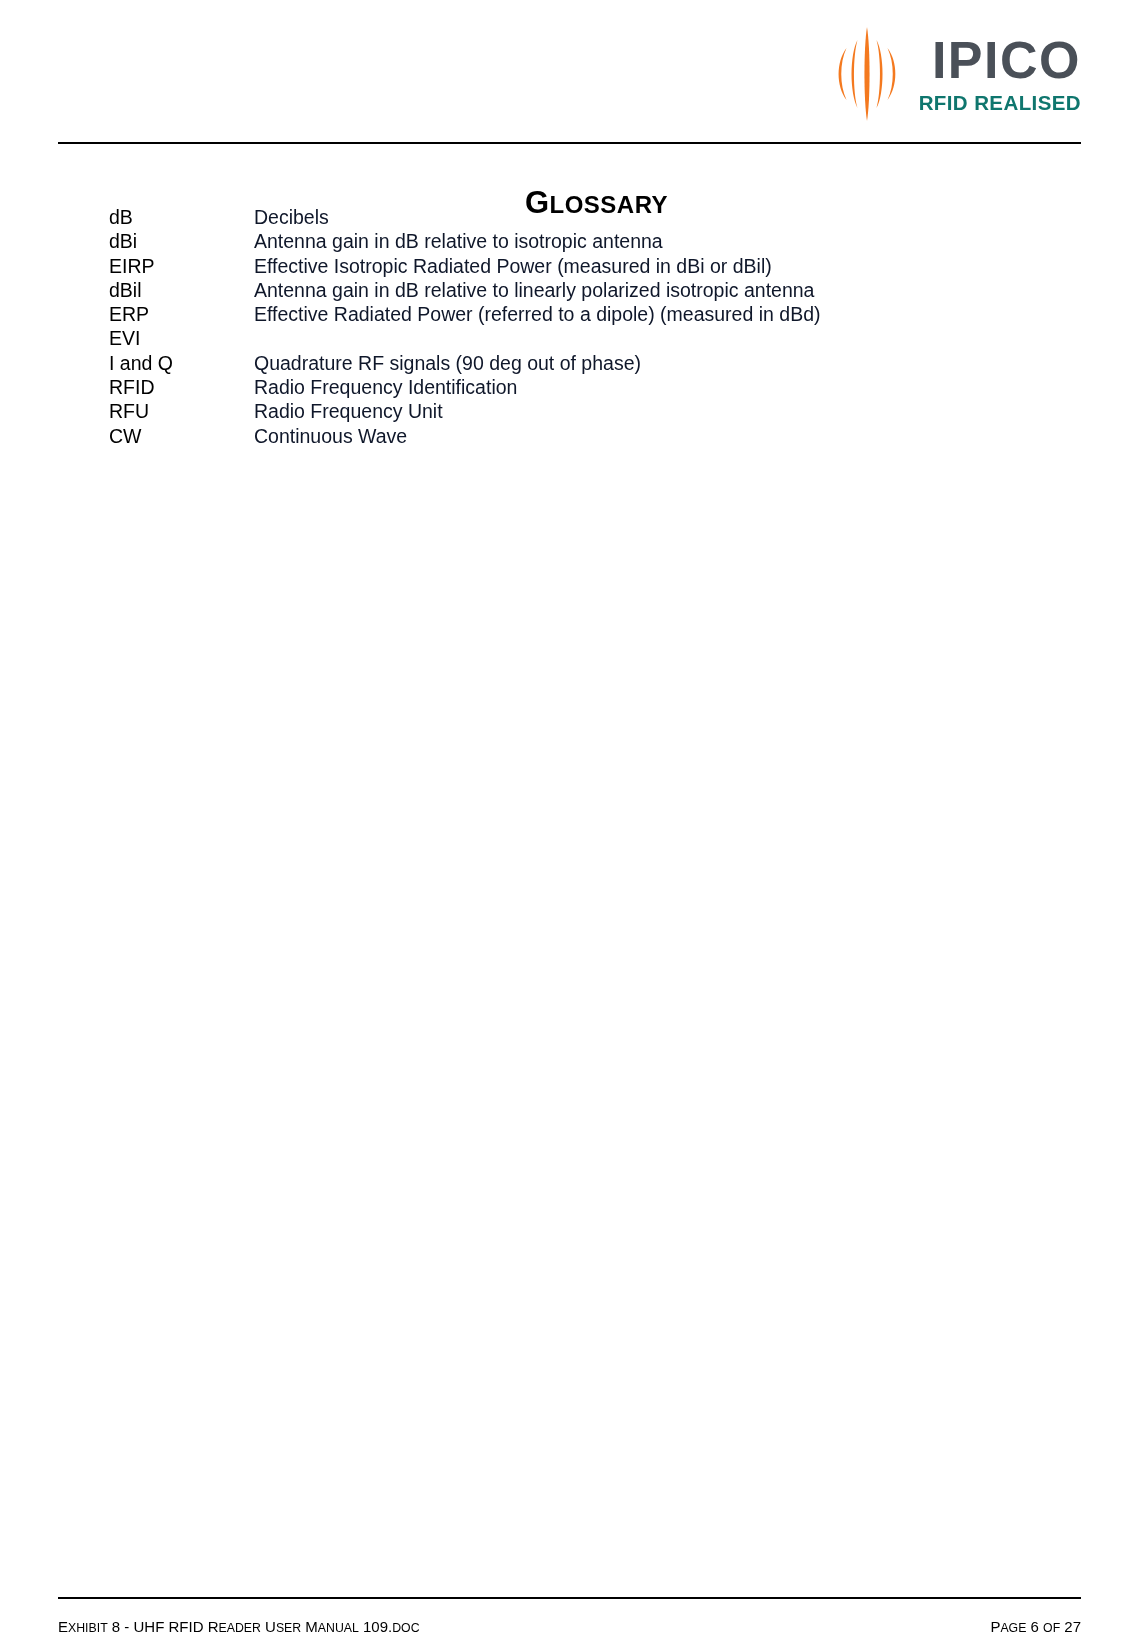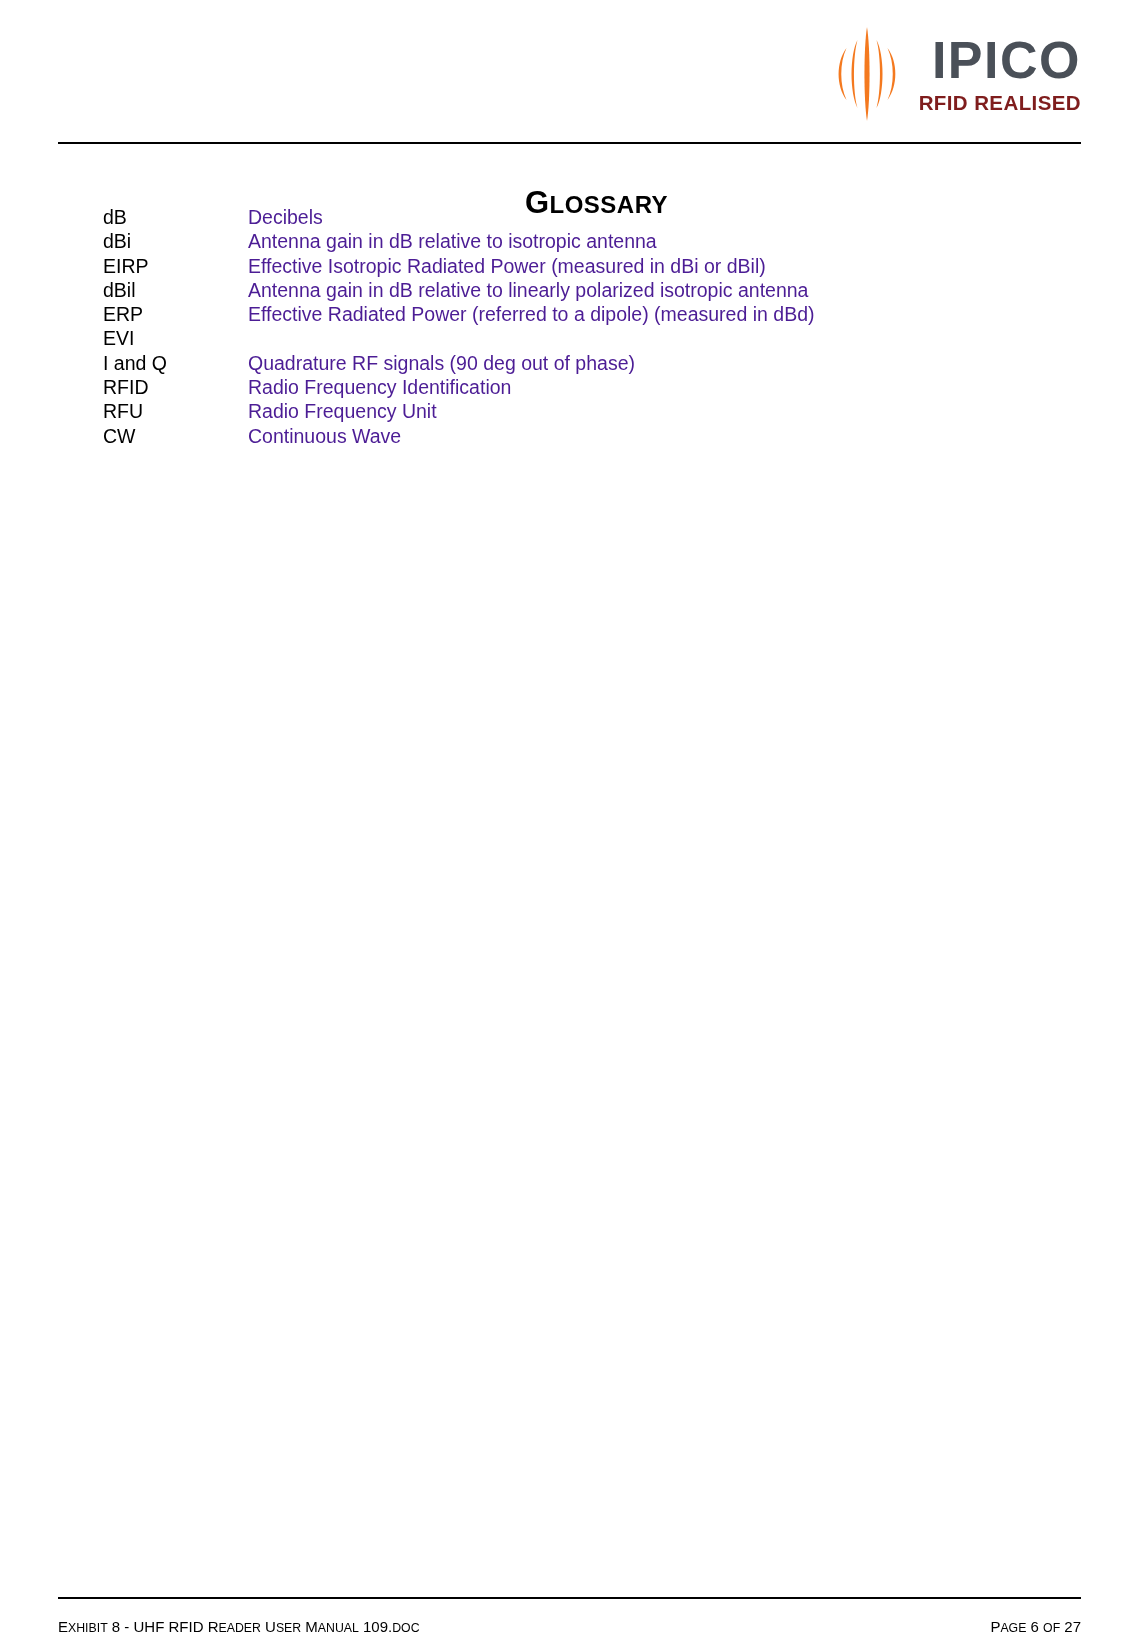--- a/index.html
+++ b/index.html
@@ -63,21 +63,21 @@
     color: #4a5058;
     white-space: nowrap;
   }
 
   #logo-tagline {
     font-family: "Liberation Sans", sans-serif;
     font-weight: bold;
     font-size: 20.5px;
     line-height: 22px;
     letter-spacing: 0.4px;
-    color: #7f1d1d;
+    color: #0f766e;
     white-space: nowrap;
     margin-top: 6px;
   }
 
   #header-rule {
     position: absolute;
     left: 58px;
     top: 142px;
     width: 1023px;
     height: 0;
@@ -111,37 +111,38 @@
     position: absolute;
     left: 103px;
     top: 205px;
     width: 960px;
   }
 
   .glossary-row {
     display: flex;
     align-items: flex-end;
     height: 24.3px;
+    margin-left: 6px;
   }
 
   .term {
     flex: 0 0 145px;
     font-family: "Liberation Sans", sans-serif;
     font-size: 19.5px;
     line-height: 24.3px;
     color: #000000;
     white-space: nowrap;
   }
 
   .definition {
     flex: 1 1 auto;
     font-family: "Liberation Sans", sans-serif;
     font-size: 19.5px;
     line-height: 24.3px;
-    color: #4c1d95;
+    color: #0f172a;
     white-space: nowrap;
   }
 
   
   #footer-rule {
     position: absolute;
     left: 58px;
     top: 1597px;
     width: 1023px;
     height: 0;

